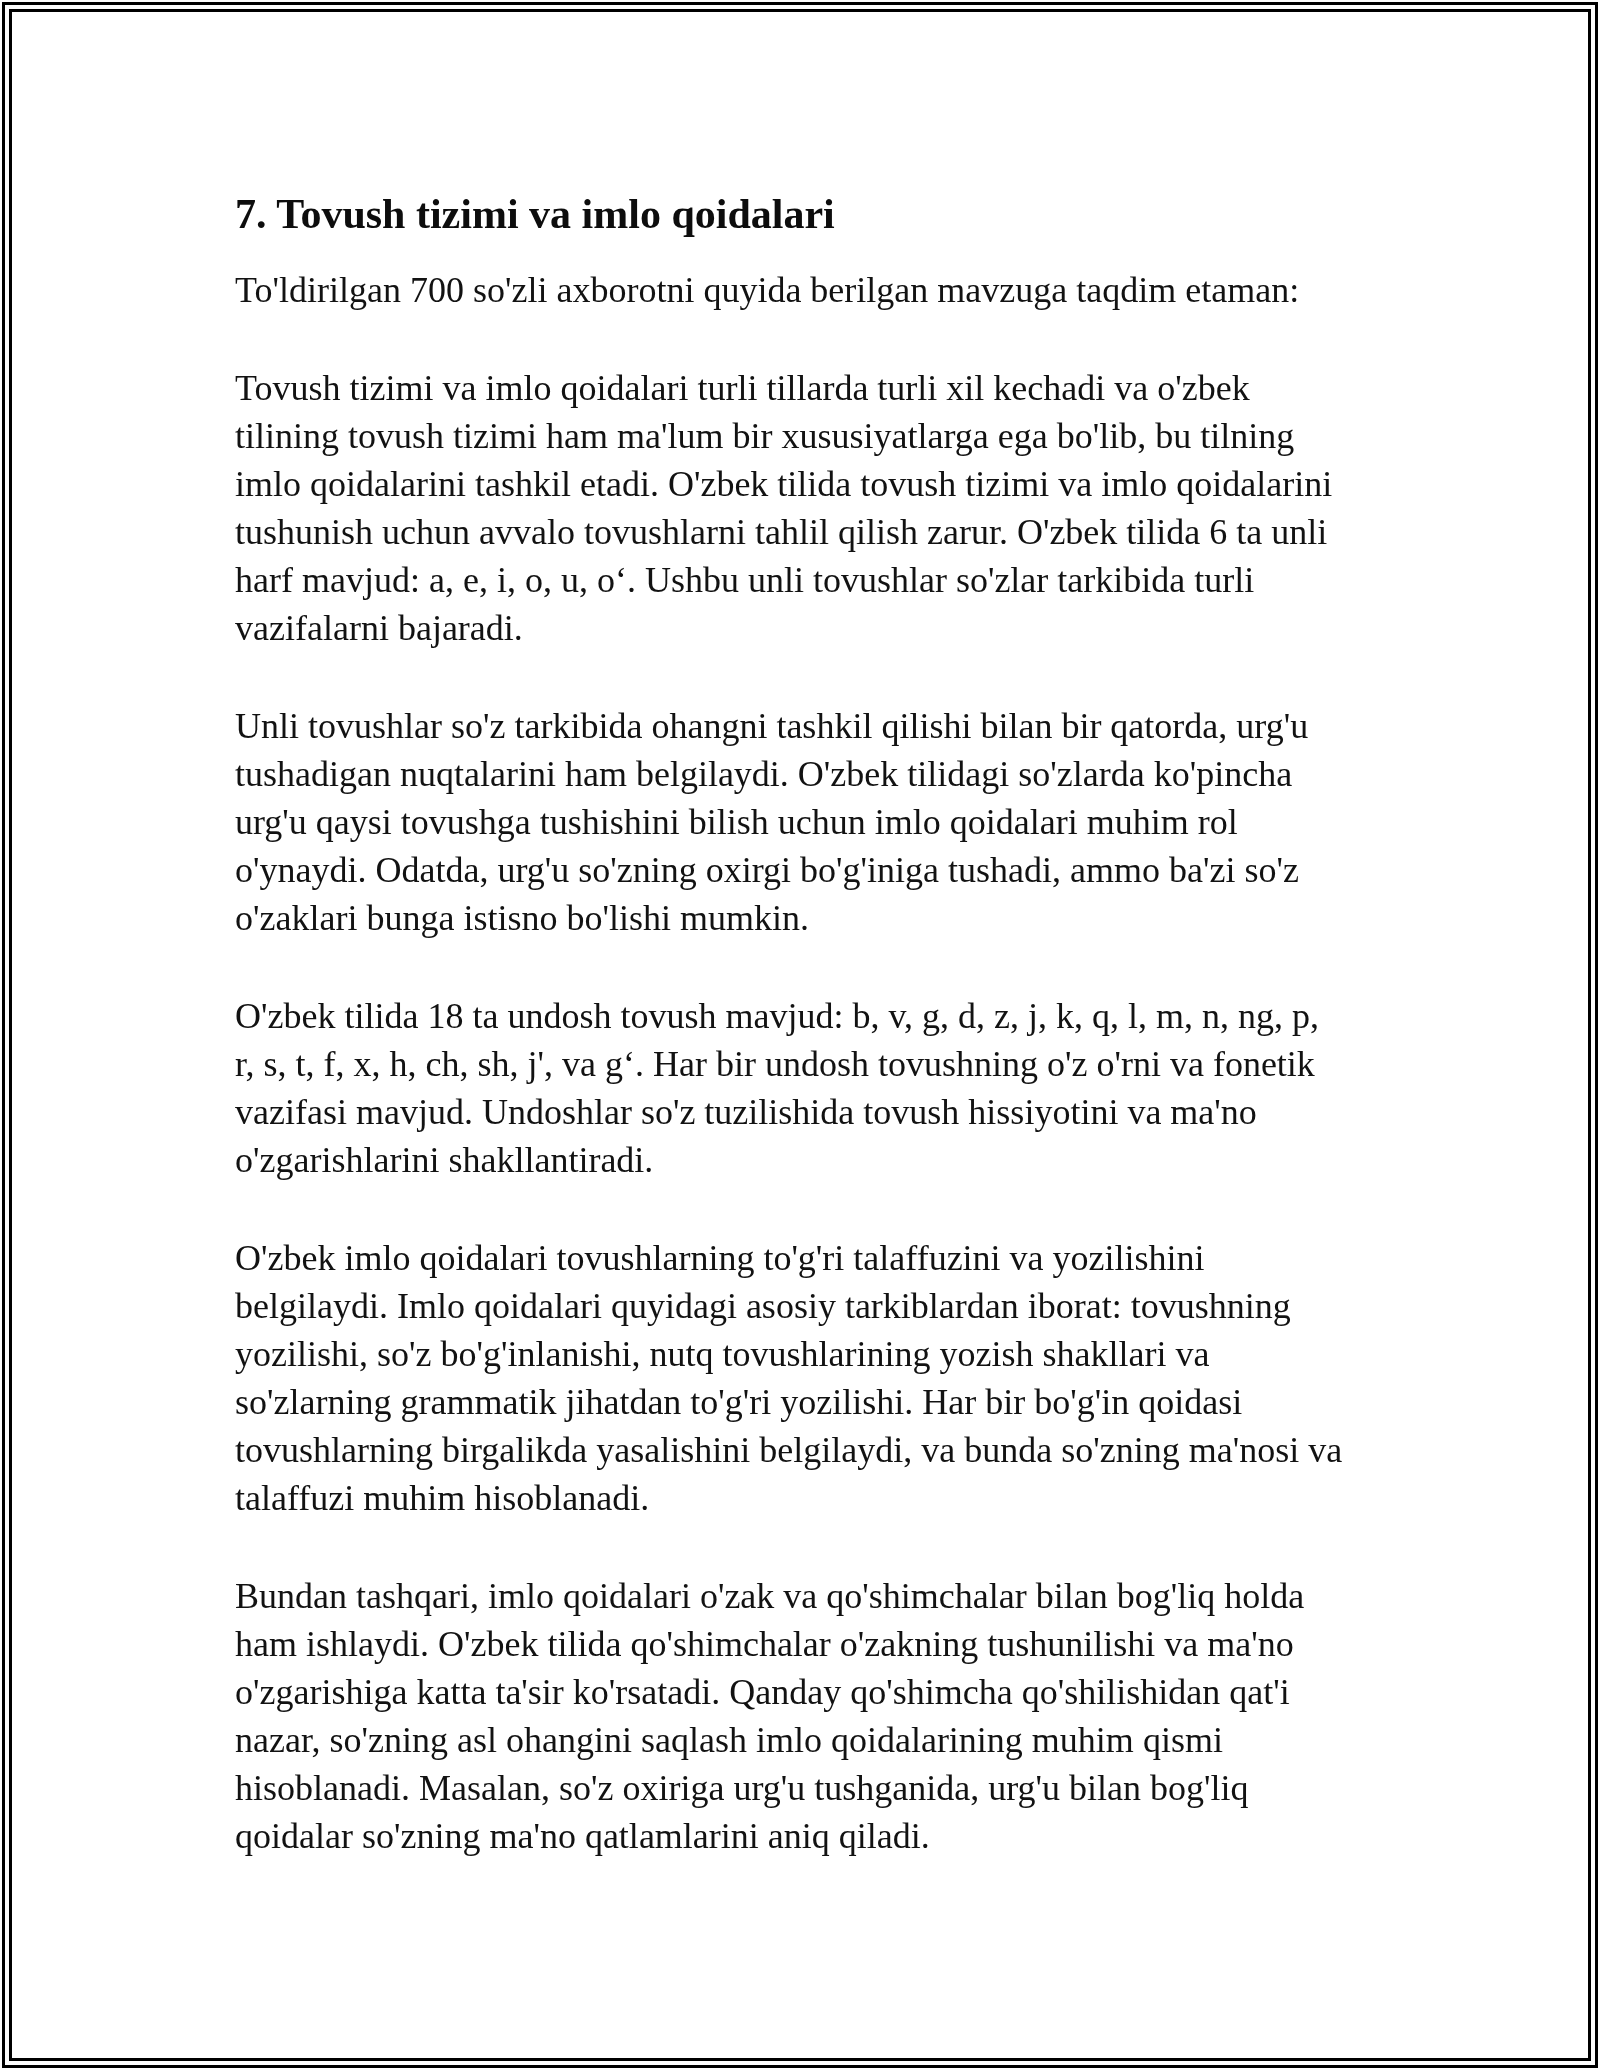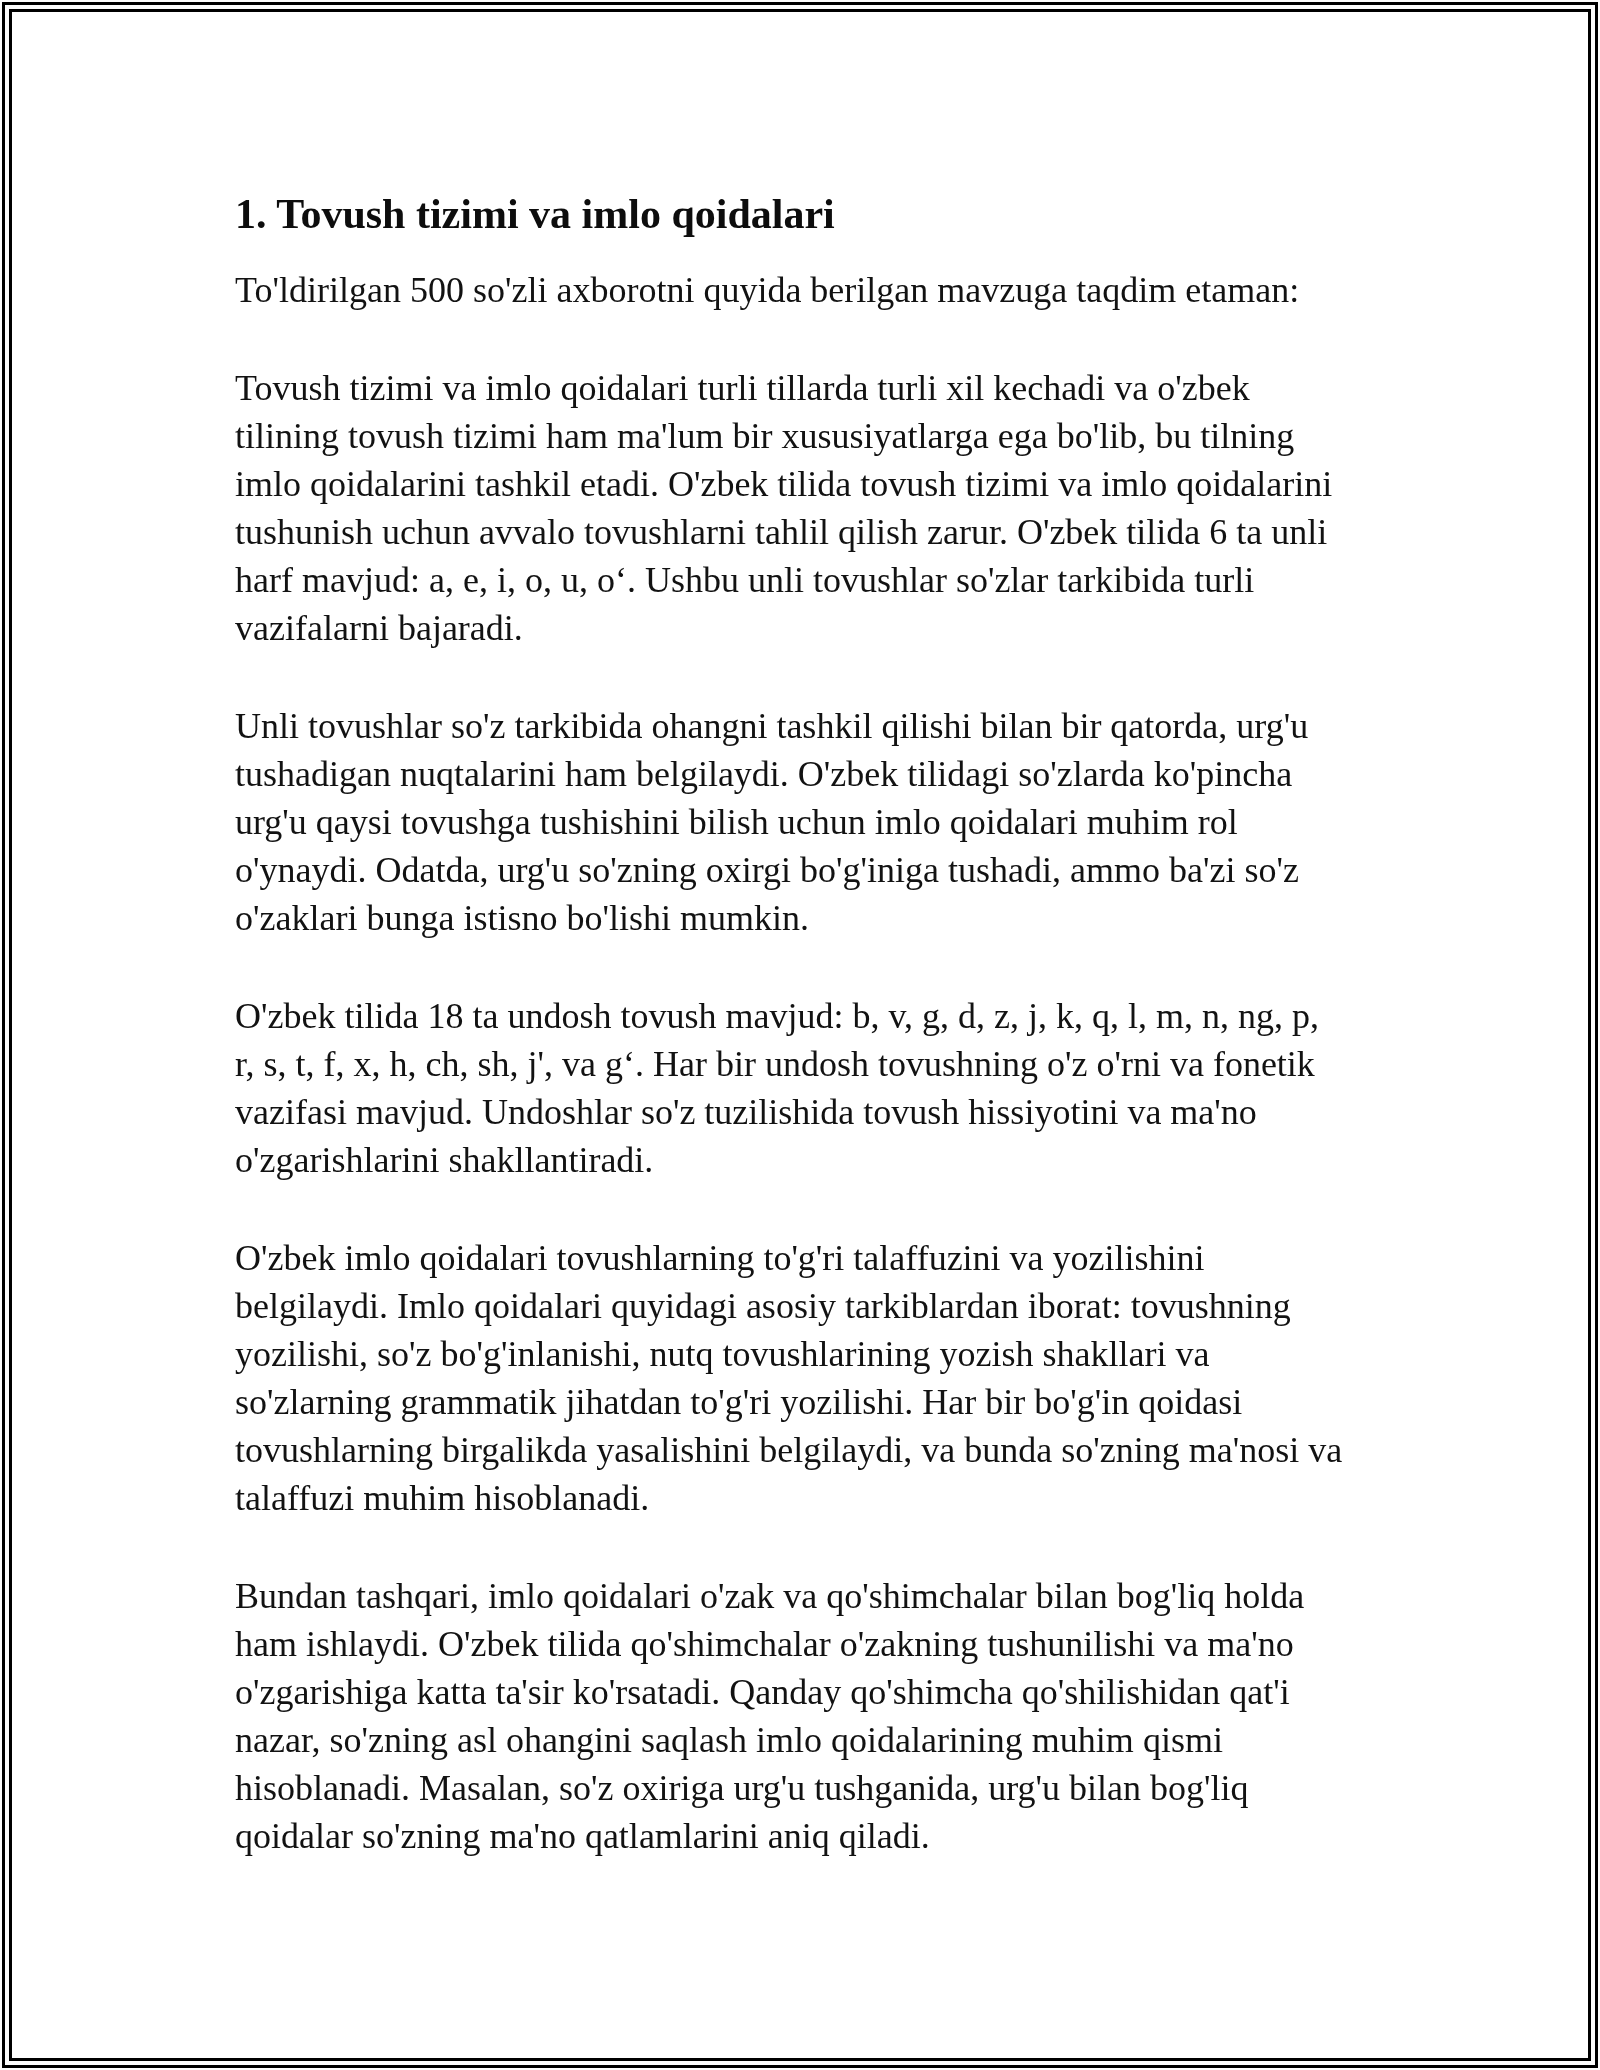--- a/index.html
+++ b/index.html
@@ -49,22 +49,22 @@
     color: #121212;
   }
 </style>
 </head>
 <body>
 
 <div class="page">
   <div class="frame-outer"></div>
   <div class="frame-inner"></div>
   <div class="content">
-    <h1 class="doc-title">1. Tovush tizimi va imlo qoidalari</h1>
-    <p class="doc-para">To'ldirilgan 500 so'zli axborotni quyida berilgan mavzuga taqdim etaman:</p>
+    <h1 class="doc-title">7. Tovush tizimi va imlo qoidalari</h1>
+    <p class="doc-para">To'ldirilgan 700 so'zli axborotni quyida berilgan mavzuga taqdim etaman:</p>
     <p class="doc-para">Tovush tizimi va imlo qoidalari turli tillarda turli xil kechadi va o'zbek
 tilining tovush tizimi ham ma'lum bir xususiyatlarga ega bo'lib, bu tilning
 imlo qoidalarini tashkil etadi. O'zbek tilida tovush tizimi va imlo qoidalarini
 tushunish uchun avvalo tovushlarni tahlil qilish zarur. O'zbek tilida 6 ta unli
 harf mavjud: a, e, i, o, u, oʻ. Ushbu unli tovushlar so'zlar tarkibida turli
 vazifalarni bajaradi.</p>
     <p class="doc-para">Unli tovushlar so'z tarkibida ohangni tashkil qilishi bilan bir qatorda, urg'u
 tushadigan nuqtalarini ham belgilaydi. O'zbek tilidagi so'zlarda ko'pincha
 urg'u qaysi tovushga tushishini bilish uchun imlo qoidalari muhim rol
 o'ynaydi. Odatda, urg'u so'zning oxirgi bo'g'iniga tushadi, ammo ba'zi so'z

